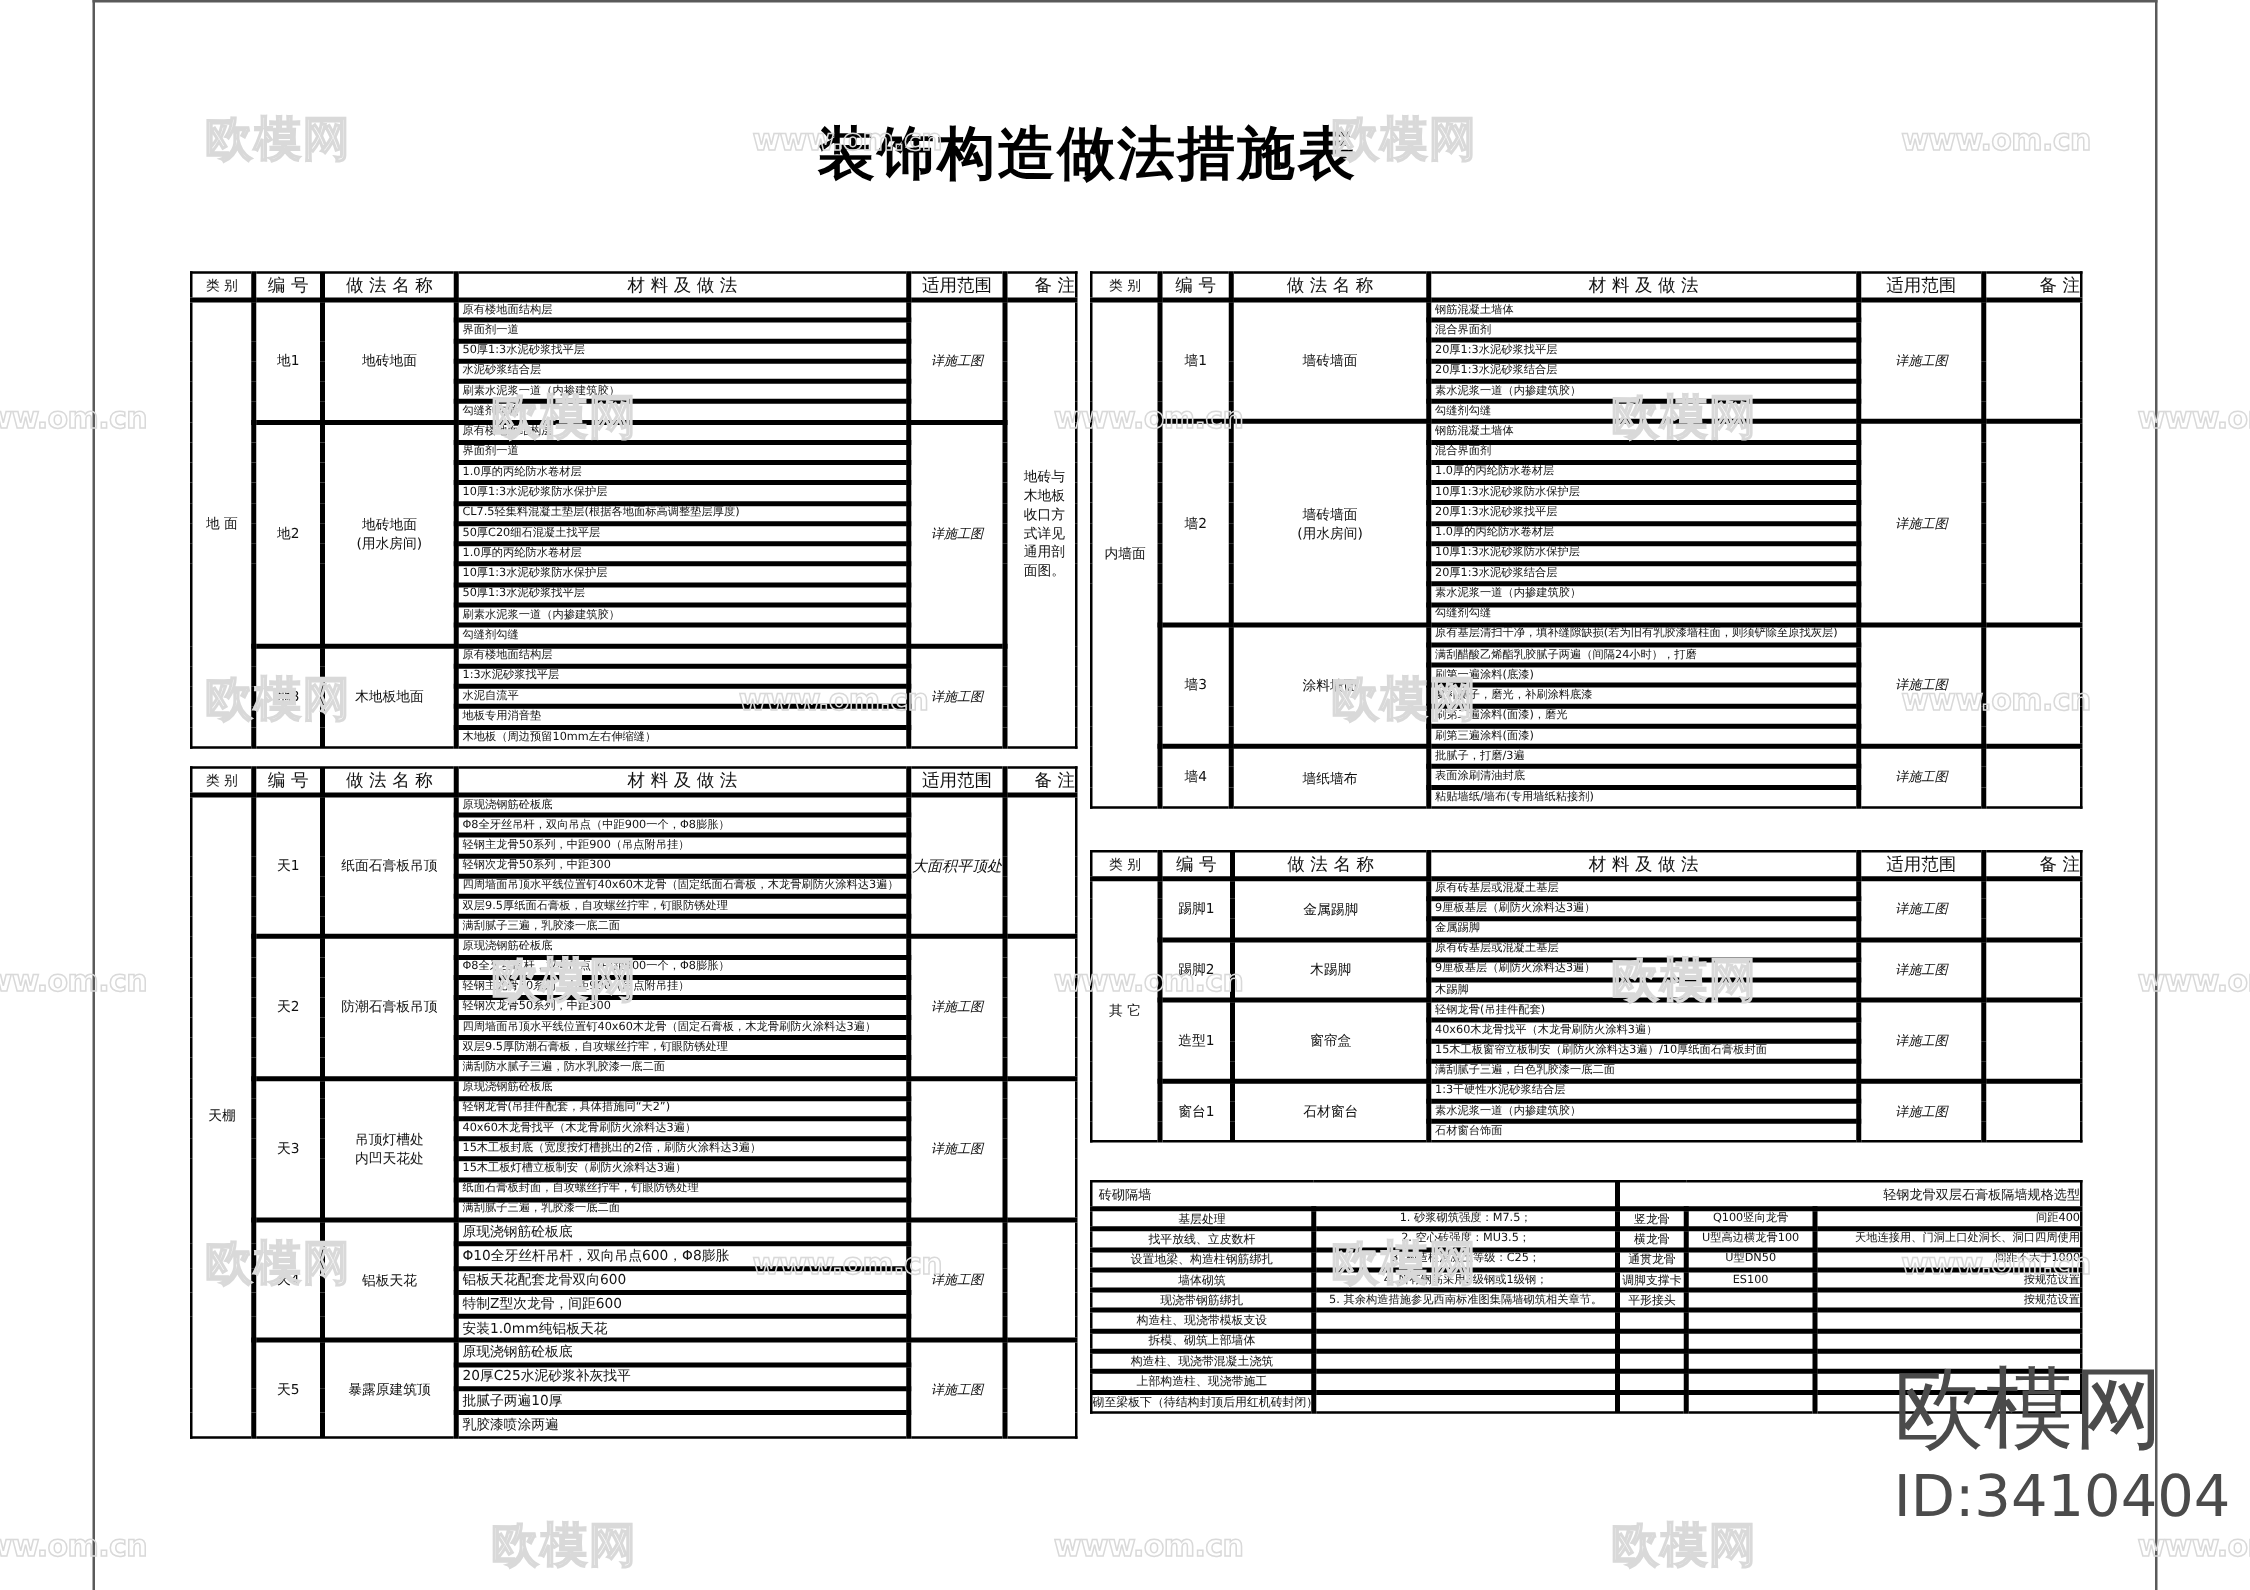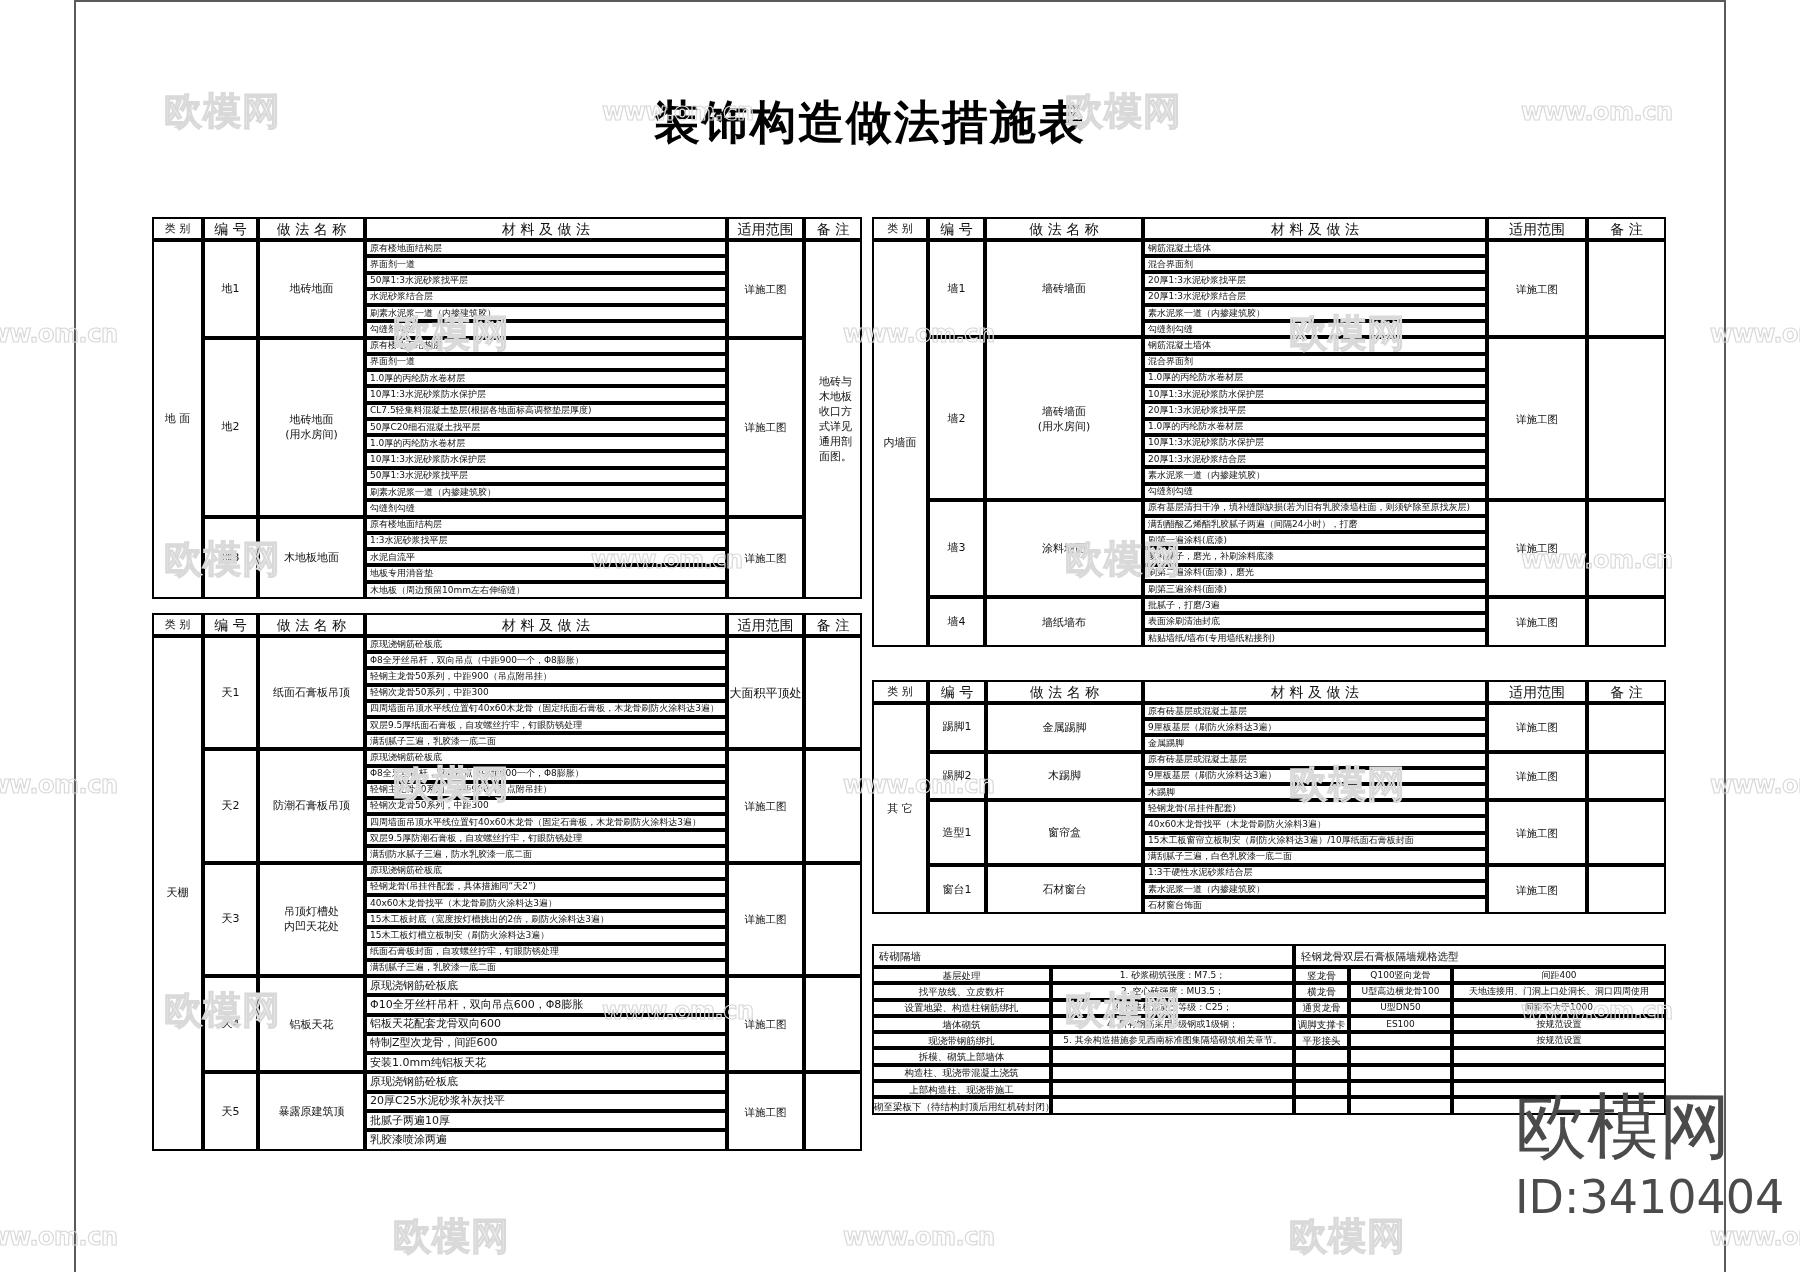--- a/index.html
+++ b/index.html
@@ -20,29 +20,29 @@
   
   table.spec { position:absolute; border-collapse:collapse; table-layout:fixed; background:#fff; }
   table.spec th, table.spec td {
     border:4px solid #000; padding:0; overflow:hidden; font-weight:normal;
     color:#111; text-align:center; vertical-align:middle;
   }
   table.spec thead tr { height:22px; }
   table.spec th { font-size:14px; line-height:14px; white-space:nowrap; }
   table.spec thead th { border-top-width:2px; }
   table.spec .c-cat { border-left-width:2px; font-size:11px; line-height:14px; }
-  table.spec .c-rem { border-right-width:2px; }
+  table.spec .c-rem { border-right-width:2px;text-align:right; }
   table.spec .lg { border-bottom-width:2px; }
   table.spec .c-mat {
     text-align:left; padding-left:3px; font-size:9px; line-height:11px;
     white-space:nowrap; text-overflow:clip;
   }
   table.spec .c-code { font-size:11px; line-height:14px; }
   table.spec .c-name { font-size:11px; line-height:15px; white-space:pre-line; }
-  table.spec .c-scope { font-size:10.5px; line-height:14px; }
+  table.spec .c-scope { font-size:10.5px; line-height:14px;font-style:italic; }
   table.spec .c-rem-text { font-size:11px; line-height:15px; text-align:right; padding:0 8px; }
 
   .t-floor   { left:152px; top:217px; width:708px; }
   .t-wall    { left:872px; top:217px; width:792px; }
   .t-ceiling { left:152px; top:613px; width:708px; }
   .t-other   { left:872px; top:680px; width:792px; }
   .t-part    { left:872px; top:944px; width:792px; }
 
   .t-floor tbody tr   { height:16.27px; }
   .t-wall tbody tr    { height:16.24px; }
@@ -561,20 +561,27 @@
         <td class="p-rem c-rem">按规范设置</td>
       </tr>
       <tr>
         <td class="p-step p-first">现浇带钢筋绑扎</td>
         <td class="p-note">5. 其余构造措施参见西南标准图集隔墙砌筑相关章节。</td>
         <td class="p-name">平形接头</td>
         <td class="p-type"></td>
         <td class="p-rem c-rem">按规范设置</td>
       </tr>
       <tr>
+        <td class="p-step p-first">构造柱、现浇带模板支设</td>
+        <td class="p-note"></td>
+        <td class="p-name"></td>
+        <td class="p-type"></td>
+        <td class="p-rem c-rem"></td>
+      </tr>
+      <tr>
         <td class="p-step p-first">拆模、砌筑上部墙体</td>
         <td class="p-note"></td>
         <td class="p-name"></td>
         <td class="p-type"></td>
         <td class="p-rem c-rem"></td>
       </tr>
       <tr>
         <td class="p-step p-first">构造柱、现浇带混凝土浇筑</td>
         <td class="p-note"></td>
         <td class="p-name"></td>

